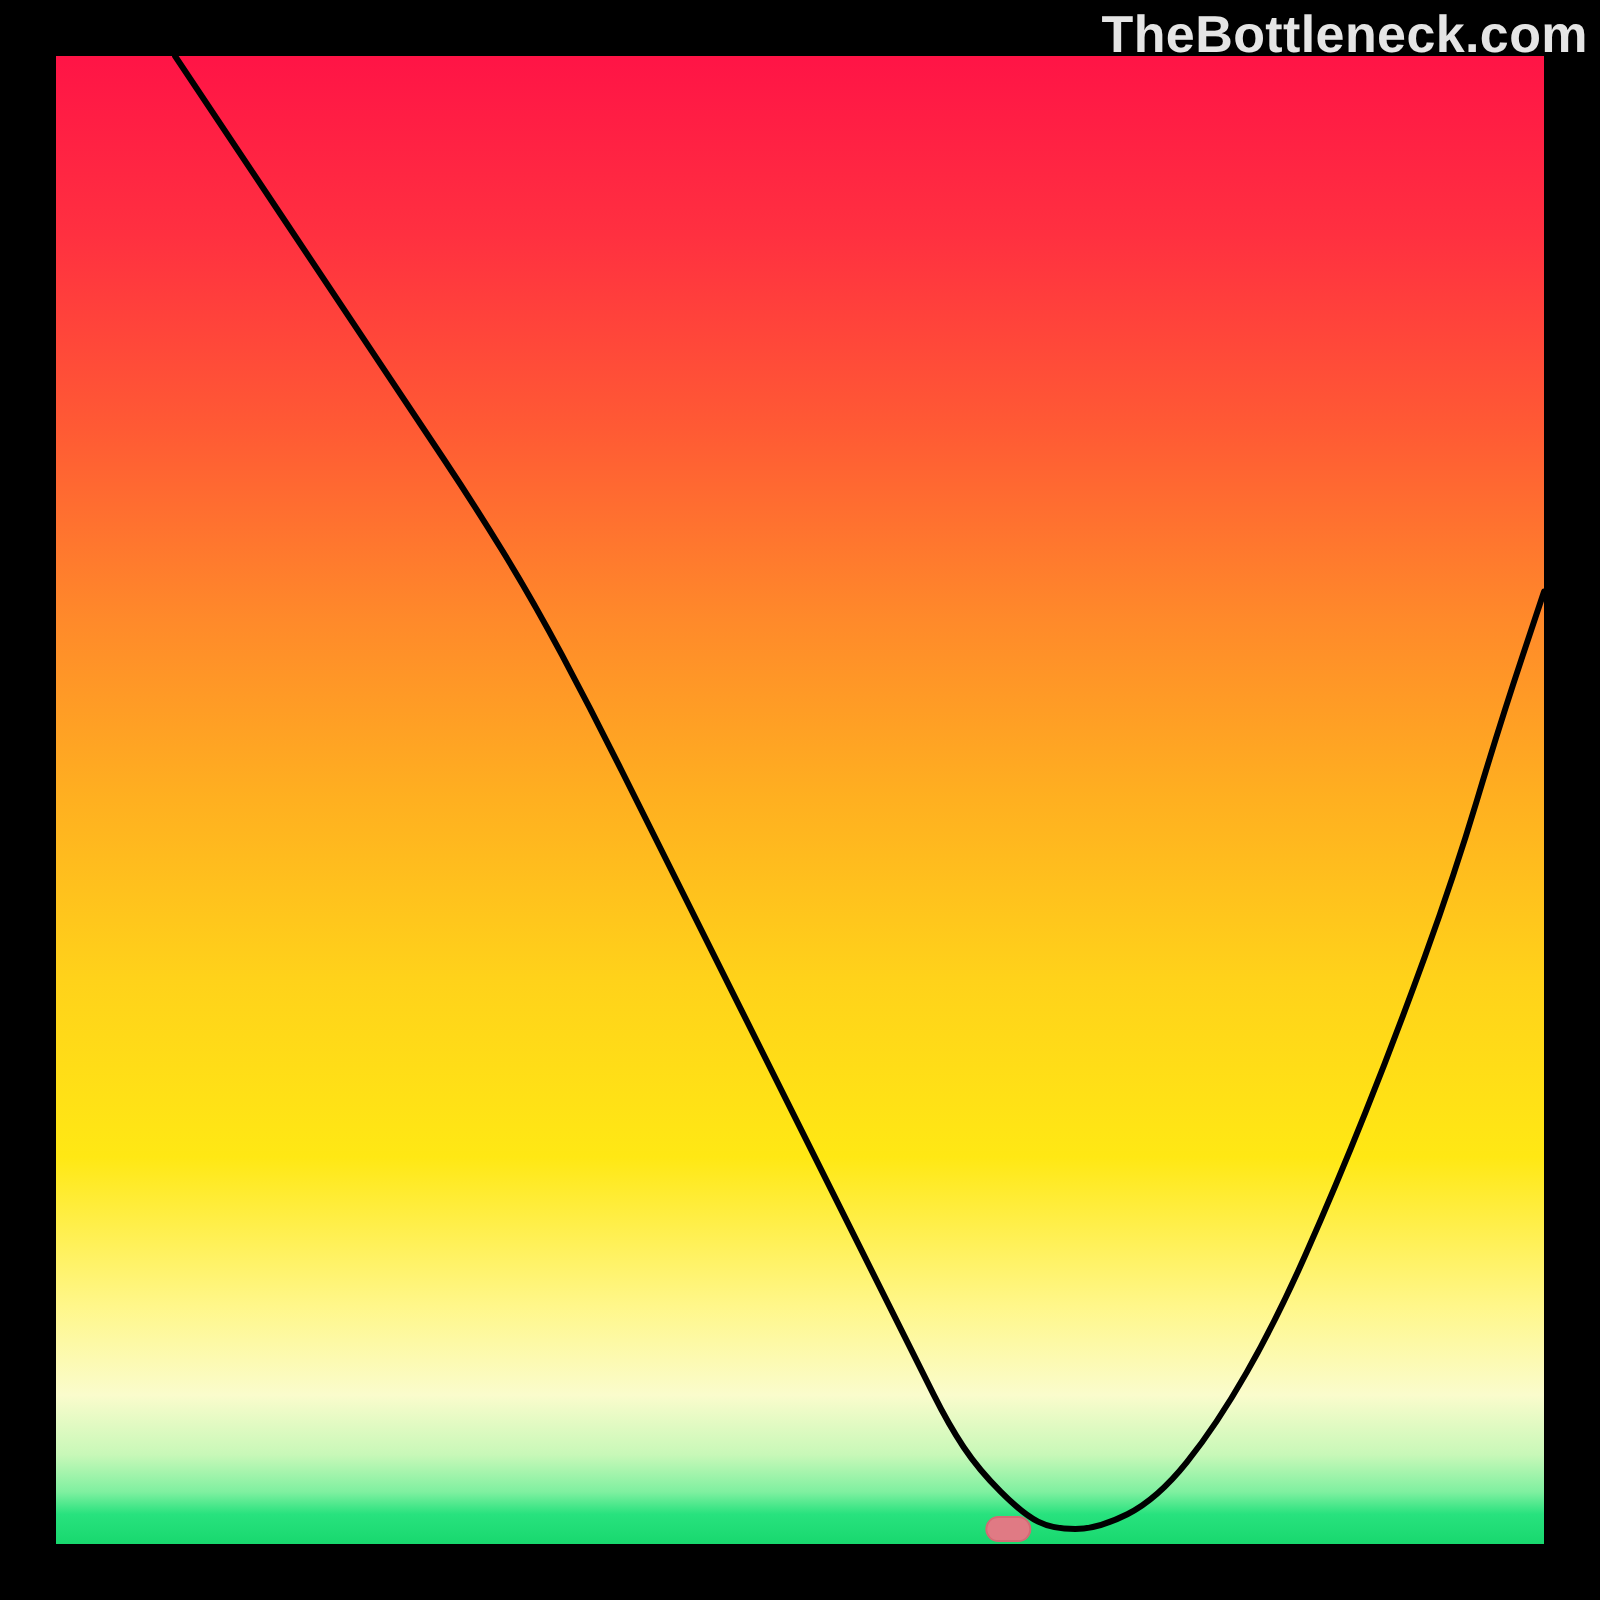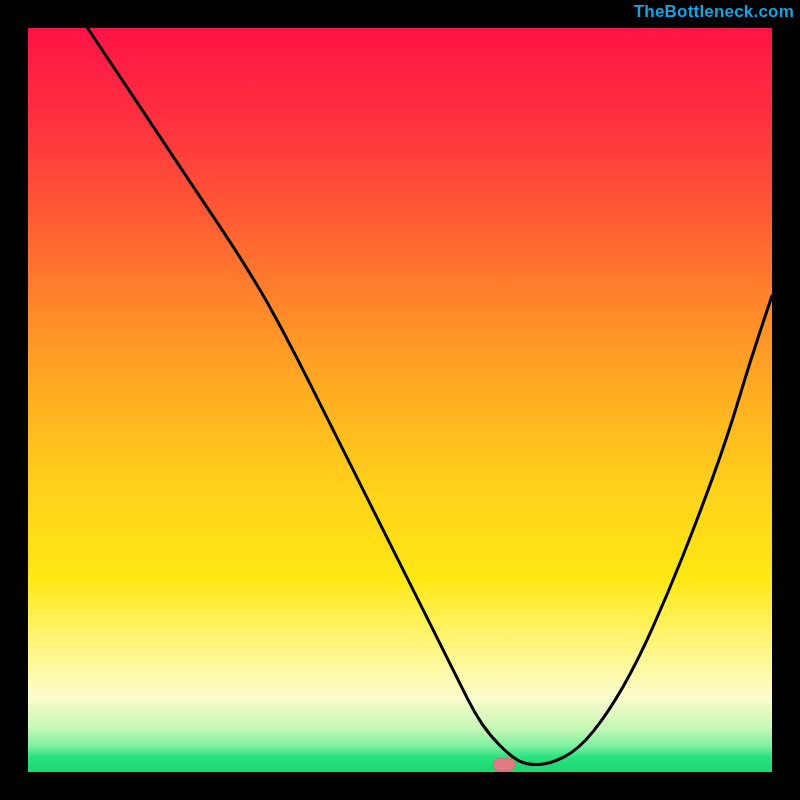--- a/index.html
+++ b/index.html
@@ -14,22 +14,22 @@
   .frame {
     position: relative;
     width: 800px;
     height: 800px;
     background: #000;
   }
   .watermark {
     position: absolute;
     top: 2px;
     right: 6px;
-    color: #0ea5e9;
-    font-size: 17px;
+    color: #e5e5e5;
+    font-size: 26px;
     font-weight: 600;
     letter-spacing: 0.2px;
     z-index: 20;
   }
   .plot-area {
     position: absolute;
     left: 28px;
     top: 28px;
     width: 744px;
     height: 744px;

